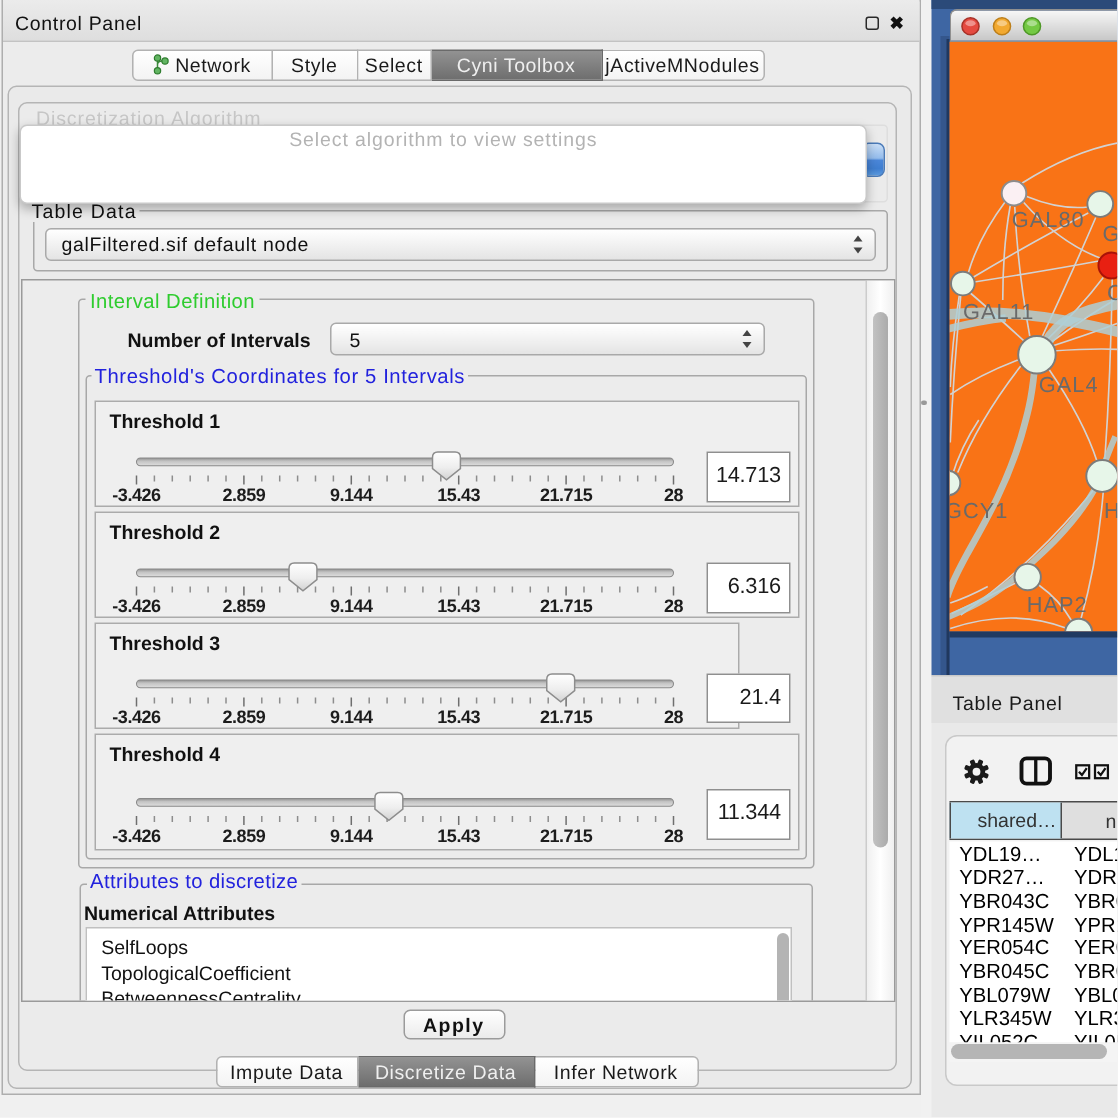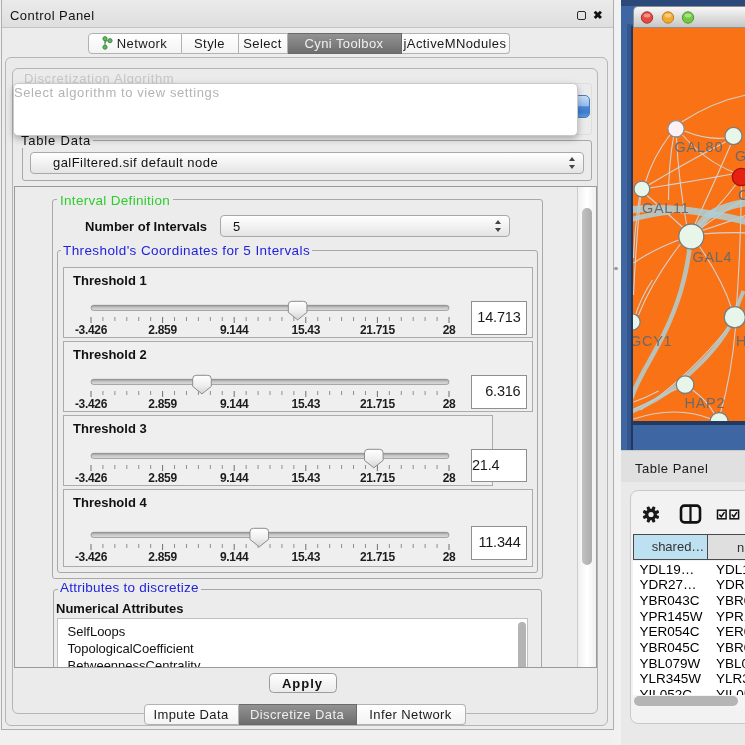--- a/index.html
+++ b/index.html
@@ -44,21 +44,21 @@
 <div style="width:108px">jActiveMNodules</div>
 </div>
 
 <div class="a" style="left:22px;top:83px;width:570px;height:52px;border:1px solid #dedede;border-radius:3px"></div>
 <div class="a" style="left:22px;top:71px;font-size:13px;color:#c6c6c6;background:#ebebeb;padding:0 2px;letter-spacing:0.6px">Discretization Algorithm</div>
 
 <div class="a" style="left:574px;top:94.5px;width:16px;height:23px;border-radius:5px;background:linear-gradient(#c9def6,#94bcec 45%,#4a86d8 52%,#3f7ed0 78%,#5b9ade);border:1px solid #4a7ab8"></div>
 
 <div class="a grp" style="left:22px;top:140px;width:570px;height:41px"></div>
 <div class="a" style="left:19px;top:133px;font-size:13px;color:#111;background:#ebebeb;padding:0 2px;letter-spacing:0.8px">Table Data</div>
-<div class="a combo" style="left:30px;top:152px;width:554px;height:22px;line-height:20px;padding-left:22px;letter-spacing:0.45px">galFiltered.sif default node<span class="arr"></span></div>
+<div class="a combo" style="left:30px;top:152px;width:554px;height:22px;line-height:20px;padding-left:10px;letter-spacing:0.45px">galFiltered.sif default node<span class="arr"></span></div>
 
 <div class="a" style="left:14px;top:186px;width:583px;height:482px;border:1px solid #9a9a9a;background:#ececec;overflow:hidden">
 
   <div class="a grp" style="left:37px;top:12px;width:491px;height:380px"></div>
   <div class="a" style="left:42px;top:5.5px;font-size:13.5px;color:#2ecc2e;background:#ececec;padding:0 3px;letter-spacing:0.3px">Interval Definition</div>
   <div class="a" style="left:70px;top:32px;font-size:13px;font-weight:bold;color:#111">Number of Intervals</div>
   <div class="a combo" style="left:205px;top:27.5px;width:290px;height:22.5px;line-height:21px;padding-left:12px">5<span class="arr"></span></div>
 
   <div class="a grp" style="left:42px;top:63px;width:481px;height:323px"></div>
   <div class="a" style="left:46px;top:56px;font-size:13.5px;color:#2222dd;background:#ececec;padding:0 2px;letter-spacing:0.4px">Threshold's Coordinates for 5 Intervals</div>
@@ -180,21 +180,21 @@
             <text x="313.40" y="66" font-size="12" font-weight="bold" fill="#1c1c1c" text-anchor="middle" font-family="Liberation Sans,sans-serif" letter-spacing="-0.3">21.715</text>
             <text x="385.00" y="66" font-size="12" font-weight="bold" fill="#1c1c1c" text-anchor="middle" font-family="Liberation Sans,sans-serif" letter-spacing="-0.3">28</text>
             <g transform="translate(137.98,0)">
               <path d="M -9.3 36.8 q 0 -3.5 3.5 -3.5 h 11.6 q 3.5 0 3.5 3.5 v 7.6 l -9.3 7.5 l -9.3 -7.5 z" fill="url(#th2)" stroke="#8d8d8d" stroke-width="1"></path>
             </g>
           </g>
         </svg>
   </div>
   <div class="a" style="left:48px;top:227.5px;width:430px;height:71px;background:#efefef;border:1px solid #ababab">
     <div class="a" style="left:9px;top:5px;font-size:13px;font-weight:bold;color:#111">Threshold 3</div>
-    <div class="a" style="left:407px;top:33.0px;width:56px;height:33.5px;background:#fff;border:1px solid #8f8f8f;font-size:14.5px;color:#1a1a1a;text-align:left;line-height:31px;padding-right:5.5px;letter-spacing:-0.2px">21.4</div>
+    <div class="a" style="left:407px;top:33.0px;width:56px;height:33.5px;background:#fff;border:1px solid #8f8f8f;font-size:14.5px;color:#1a1a1a;text-align:right;line-height:31px;padding-right:5.5px;letter-spacing:-0.2px">21.4</div>
     <svg class="a" style="left:0;top:0" width="470" height="71" viewBox="0 0 470 71">
           <g transform="translate(0,0)">
             <defs>
               <linearGradient id="tg3" x1="0" y1="0" x2="0" y2="1">
                 <stop offset="0" stop-color="#8e8e8e"></stop>
                 <stop offset="0.4" stop-color="#c3c3c3"></stop>
                 <stop offset="1" stop-color="#dedede"></stop>
               </linearGradient>
               <linearGradient id="th3" x1="0" y1="0" x2="0" y2="1">
                 <stop offset="0" stop-color="#ffffff"></stop>
@@ -322,21 +322,21 @@
 
 <div class="a" style="left:268.5px;top:672.5px;width:68px;height:20px;border:1px solid #9b9b9b;border-radius:4.5px;background:linear-gradient(#ffffff,#ebebeb);font-size:13px;font-weight:600;color:#111;text-align:center;line-height:19px;letter-spacing:1px">Apply</div>
 
 <div class="a seg" style="left:143.5px;top:703.5px">
 <div style="width:95px">Impute Data</div>
 <div class="on" style="width:118px">Discretize Data</div>
 <div style="width:109px">Infer Network</div>
 </div>
 
 <div class="a" style="left:13px;top:82.5px;width:565px;height:53px;background:#fff;border:1px solid #c9c9c9;border-radius:5px;box-shadow:0 3px 7px rgba(0,0,0,0.28);z-index:30">
-  <div class="a" style="left:0;right:0;top:1.5px;font-size:13px;color:#b3b3b3;letter-spacing:0.6px">Select algorithm to view settings</div>
+  <div class="a" style="left:0;right:0;top:1.5px;font-size:13px;color:#b3b3b3;text-align:center;letter-spacing:0.6px">Select algorithm to view settings</div>
 </div>
 
 <div class="a" style="left:614px;top:0;width:7px;height:745px;background:#f1f1f1"></div>
 <div class="a" style="left:614px;top:266.5px;width:3.5px;height:3.5px;border-radius:50%;background:#999"></div>
 
 <div class="a" style="left:621px;top:0;width:124px;height:450px;background:#3e66a3"></div>
 <div class="a" style="left:621px;top:0;width:124px;height:5.5px;background:#2b4a79"></div>
 <div class="a" style="left:627px;top:24px;width:6px;height:426px;background:rgba(18,33,58,0.22)"></div>
 <div class="a" style="left:630.5px;top:26px;width:2.5px;height:424px;background:rgba(12,26,48,0.5)"></div>
 

